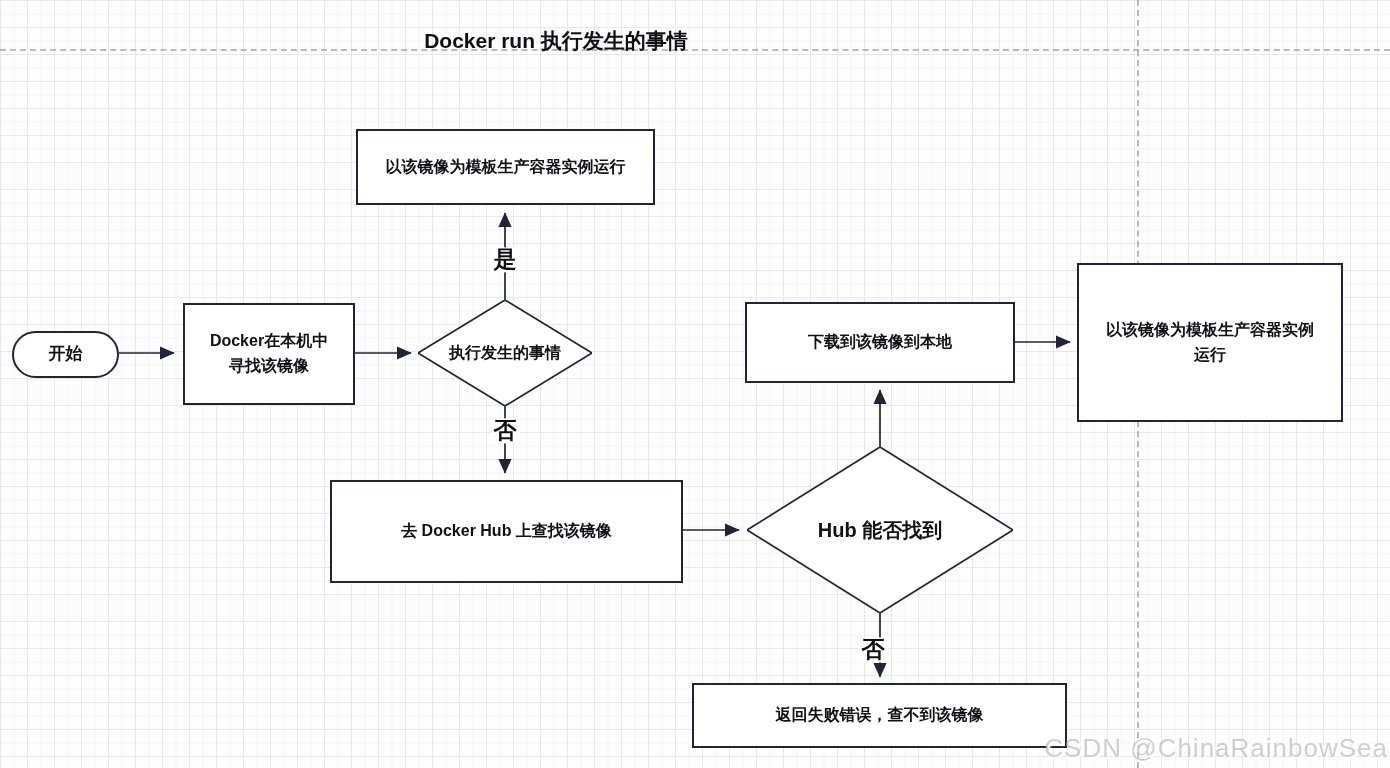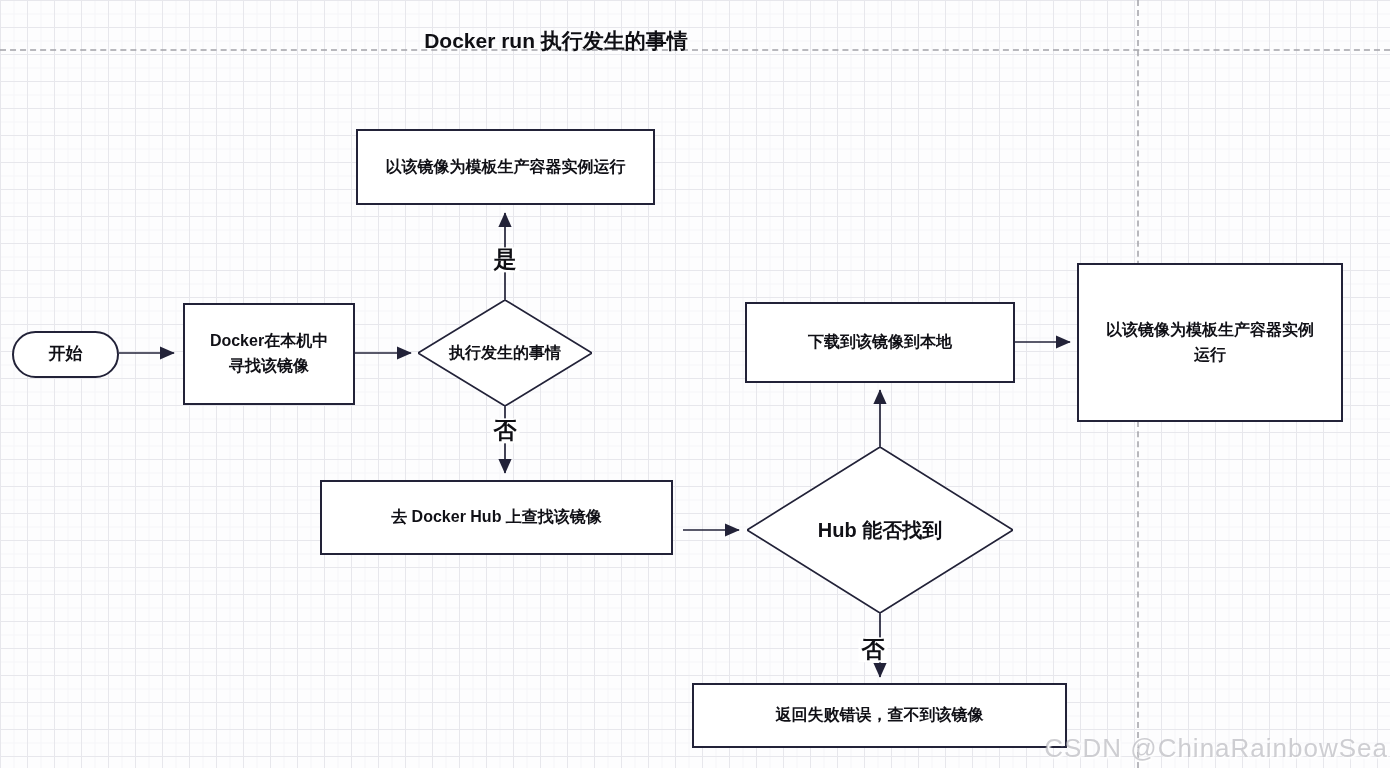--- a/index.html
+++ b/index.html
@@ -102,21 +102,21 @@
     <svg viewBox="0 0 100 100" preserveAspectRatio="none">
       <polygon points="50,0 100,50 50,100 0,50"></polygon>
     </svg>
     <span class="dlabel">执行发生的事情</span>
   </div>
 
   <div class="node" style="left:356px;top:129px;width:299px;height:76px;">
     <span>以该镜像为模板生产容器实例运行</span>
   </div>
 
-  <div class="node" style="left:320px;top:480px;width:353px;height:75px;">
+  <div class="node" style="left:330px;top:480px;width:353px;height:103px;">
     <span>去 Docker Hub 上查找该镜像</span>
   </div>
 
   <div class="diamond" style="left:747px;top:447px;width:266px;height:166px;">
     <svg viewBox="0 0 100 100" preserveAspectRatio="none">
       <polygon points="50,0 100,50 50,100 0,50"></polygon>
     </svg>
     <span class="dlabel" style="font-size:20px;">Hub 能否找到</span>
   </div>
 

